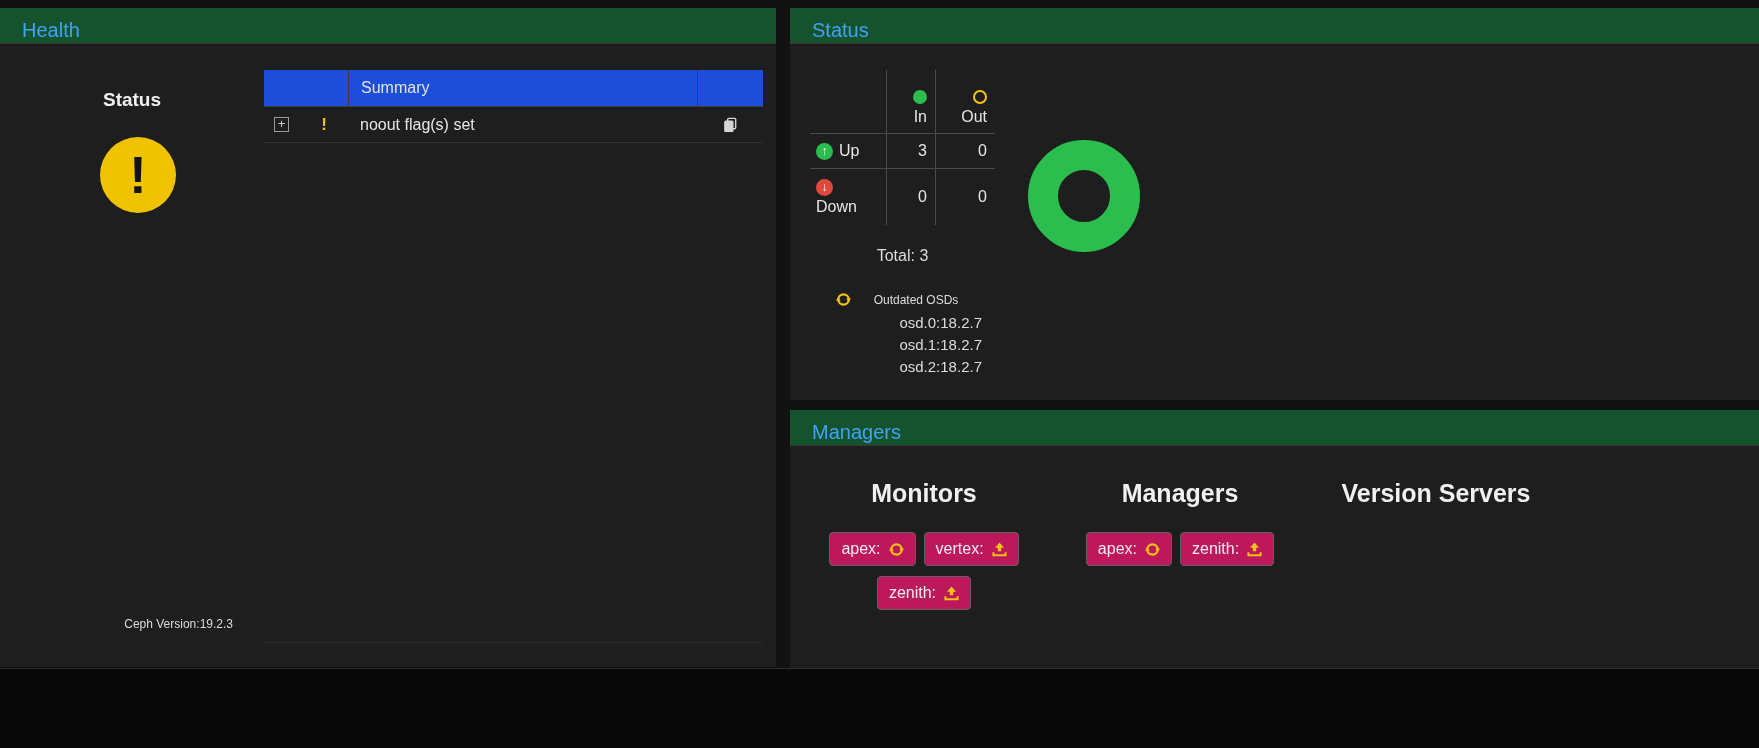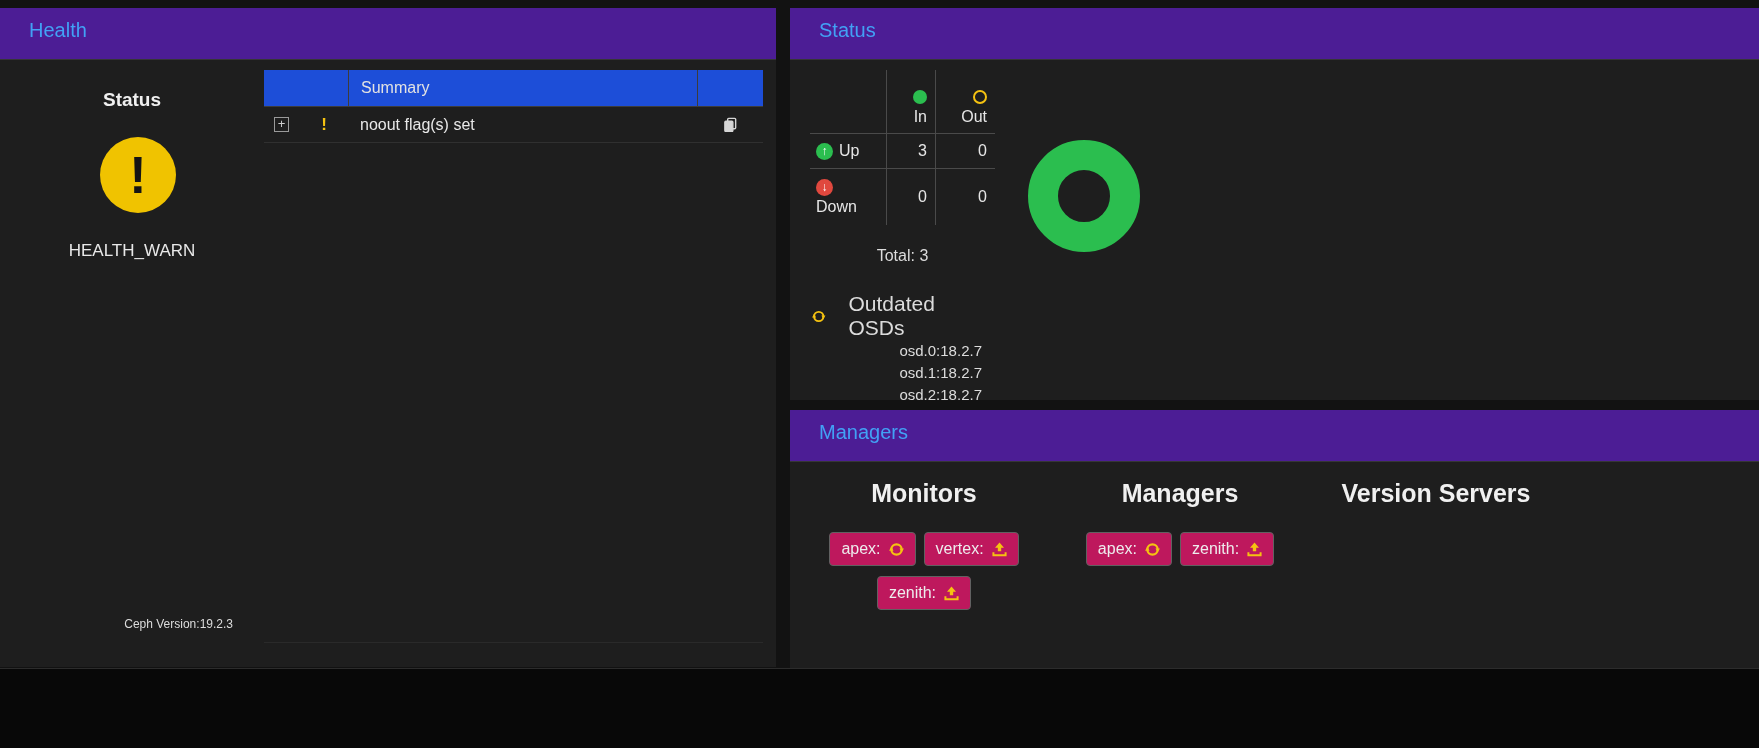--- a/index.html
+++ b/index.html
@@ -8,22 +8,22 @@
     font-family: "Liberation Sans", "DejaVu Sans", sans-serif;
     background: #121212;
     color: #dcdcdc;
     overflow: hidden;
   }
   .page { position: relative; width: 1759px; height: 748px; }
 
   
   .panel { position: absolute; background: #1e1e1e; }
   .panel-header {
-    height: 52px; line-height: 45px; padding-left: 29px;
-    background: #4c1d95; border-bottom: 1px solid #363636;
+    height: 36px; line-height: 45px; padding-left: 22px;
+    background: #14532d; border-bottom: 1px solid #363636;
     font-size: 20px; color: #42a1f5;
   }
   .panel-body { position: absolute; left: 0; right: 0; top: 45px; bottom: 0; }
 
   #health-panel   { left: 0;     top: 8px;   width: 776px; height: 659px; }
   #status-panel   { left: 790px; top: 8px;   width: 969px; height: 392px; }
   #services-panel { left: 790px; top: 410px; width: 969px; height: 258px; }
 
   .bottom-strip {
     position: absolute; left: 0; top: 668px; width: 1759px; height: 80px;
@@ -85,21 +85,21 @@
                 display: inline-flex; align-items: center; justify-content: center;
                 font-size: 12px; font-weight: bold; }
   .circ-arrow.up { background: #2bbe4f; }
   .circ-arrow.down { background: #e0483e; }
 
   .osd-total { position: absolute; left: 20px; top: 194px; width: 185px;
                text-align: center; font-size: 16px; }
 
   .outdated { position: absolute; left: 22px; top: 239px; width: 170px; font-size: 15px; }
   .outdated-head { display: flex; align-items: center; justify-content: center; gap: 23px;
-                   font-size: 21px; }
+                   margin-bottom: 5px; font-size: 12px; }
   .outdated-row { display: flex; justify-content: flex-end; line-height: 22px; }
 
   .donut { position: absolute; left: 238px; top: 87px; width: 112px; height: 112px;
            border: 30px solid #2bbe4f; border-radius: 50%; }
 
   .pgs { position: absolute; left: 447px; top: 23px; width: 308px; }
   .pgs-title { text-align: center; font-size: 20px; font-weight: bold; color: #f0f0f0; }
   .pgs-legend { margin-top: 19px; display: flex; align-items: center; font-size: 16px; }
   .pgs-legend .dot-green { margin-right: 7px; width: 13px; height: 13px; }
   .pgs-legend .legend-value { margin-left: auto; }
@@ -141,21 +141,20 @@
 
   <section class="panel" id="health-panel">
     <div class="panel-header">
       <span>Health</span>
     </div>
     <div class="panel-body">
 
       <div class="health-left">
         <div class="status-heading">Status</div>
         <div class="warn-circle">!</div>
-        <div class="health-state">HEALTH_WARN</div>
         <div class="ceph-version-row">
           <span>Ceph Version:</span>
           <span>19.2.3</span>
         </div>
       </div>
 
       <div class="summary-table">
         <div class="thead">
           <div class="th-expand"></div>
           <div class="th-sev"></div>

